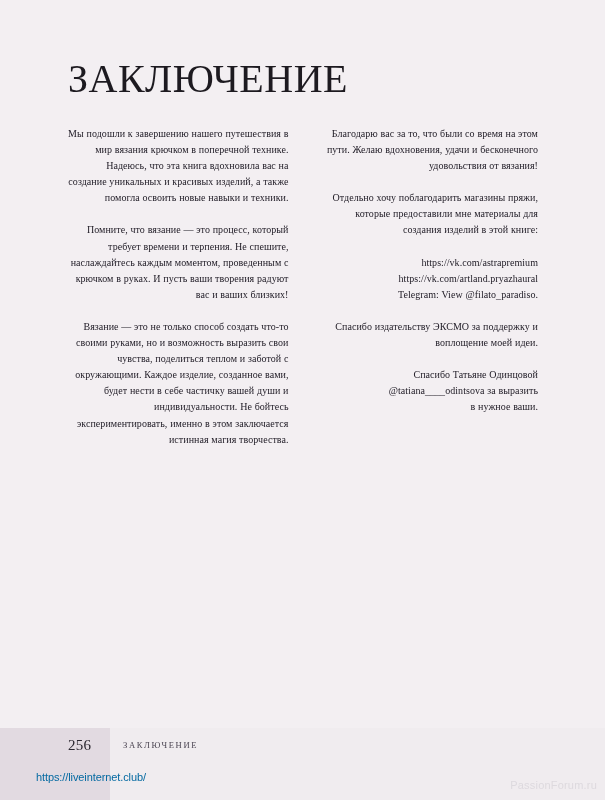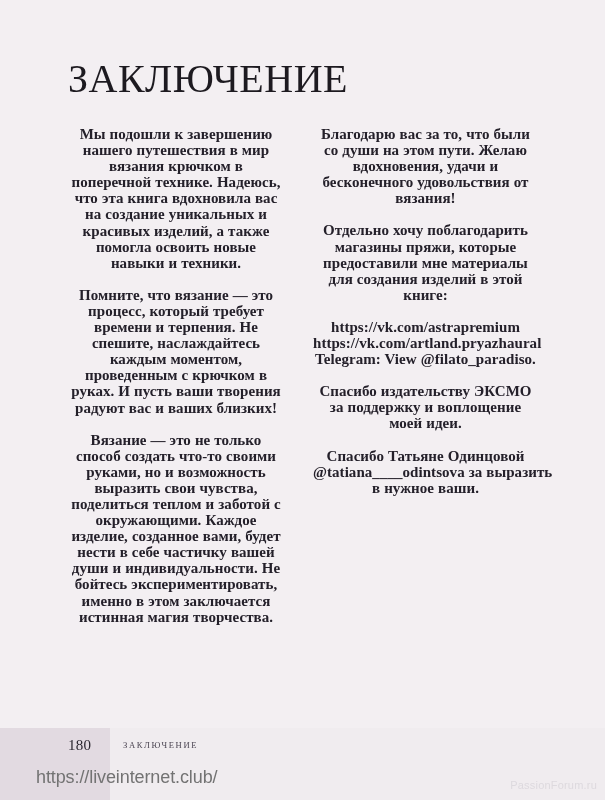--- a/index.html
+++ b/index.html
@@ -47,28 +47,27 @@
     display: flex;
     gap: 0px;
   }
   .column {
     width: 225px;
   }
   .column.left  { margin-right: 29px; }
 
   .para {
     font-family: "Liberation Serif", "DejaVu Serif", serif;
-    font-size: 15px;
+    font-size: 10px;
     line-height: 16.1px;
     color: #24202a;
     margin: 0 0 16px 0;
     letter-spacing: 0.05px;
-    text-align: center;
+    text-align: right;
     word-spacing: 0.2px;
-    font-weight: bold;
   }
   .para:last-child { margin-bottom: 0; }
   .para.link-block { line-height: 16.1px; margin-bottom: 16px; }
   .para .line { display: block; white-space: nowrap; }
 
   
   .footer-bar {
     position: absolute;
     left: 0;
     top: 728px;
@@ -105,23 +104,23 @@
     color: #4b4552;
     text-transform: uppercase;
   }
 
   
   .site-url {
     position: absolute;
     left: 36px;
     top: 769px;
     font-family: "Liberation Sans", "DejaVu Sans", sans-serif;
-    font-size: 18px;
+    font-size: 11px;
     line-height: 16px;
-    color: #737373;
+    color: #0369a1;
     letter-spacing: -0.1px;
   }
   .watermark {
     position: absolute;
     right: 8px;
     top: 779px;
     font-family: "Liberation Sans", "DejaVu Sans", sans-serif;
     font-size: 11px;
     line-height: 13px;
     color: #ddd9de;
@@ -137,21 +136,21 @@
 
   <div class="columns">
 
     <div class="column left">
       <p class="para">Мы подошли к завершению нашего путешествия в мир вязания крючком в поперечной технике. Надеюсь, что эта книга вдохновила вас на создание уникальных и красивых изделий, а также помогла освоить новые навыки и техники.</p>
       <p class="para">Помните, что вязание — это процесс, который требует времени и терпения. Не спешите, наслаждайтесь каждым моментом, проведенным с крючком в руках. И пусть ваши творения радуют вас и ваших близких!</p>
       <p class="para">Вязание — это не только способ создать что-то своими руками, но и возможность выразить свои чувства, поделиться теплом и заботой с окружающими. Каждое изделие, созданное вами, будет нести в себе частичку вашей души и индивидуальности. Не бойтесь экспериментировать, именно в этом заключается истинная магия творчества.</p>
     </div>
 
     <div class="column right">
-      <p class="para">Благодарю вас за то, что были со души на этом пути. Желаю вдохновения, удачи и бесконечного удовольствия от вязания!</p>
+      <p class="para">Благодарю вас за то, что были со время на этом пути. Желаю вдохновения, удачи и бесконечного удовольствия от вязания!</p>
       <p class="para">Отдельно хочу поблагодарить магазины пряжи, которые предоставили мне материалы для создания изделий в этой книге:</p>
 
       <p class="para link-block">
         <span class="line">https://vk.com/astrapremium</span>
         <span class="line">https://vk.com/artland.pryazhaural</span>
         <span class="line">Telegram: View @filato_paradiso.</span>
       </p>
 
       <p class="para">Спасибо издательству ЭКСМО за поддержку и воплощение моей идеи.</p>
 
@@ -161,21 +160,21 @@
         <span class="line">в нужное ваши.</span>
       </p>
 
     </div>
 
   </div>
 
   <div class="footer-bar"></div>
   <div class="footer-band"></div>
 
-  <div class="folio">180</div>
+  <div class="folio">256</div>
 
   <div class="running-head">ЗАКЛЮЧЕНИЕ</div>
 
   <div class="site-url">https://liveinternet.club/</div>
 
   <div class="watermark">PassionForum.ru</div>
 
 </div>
 
 </body></html>

